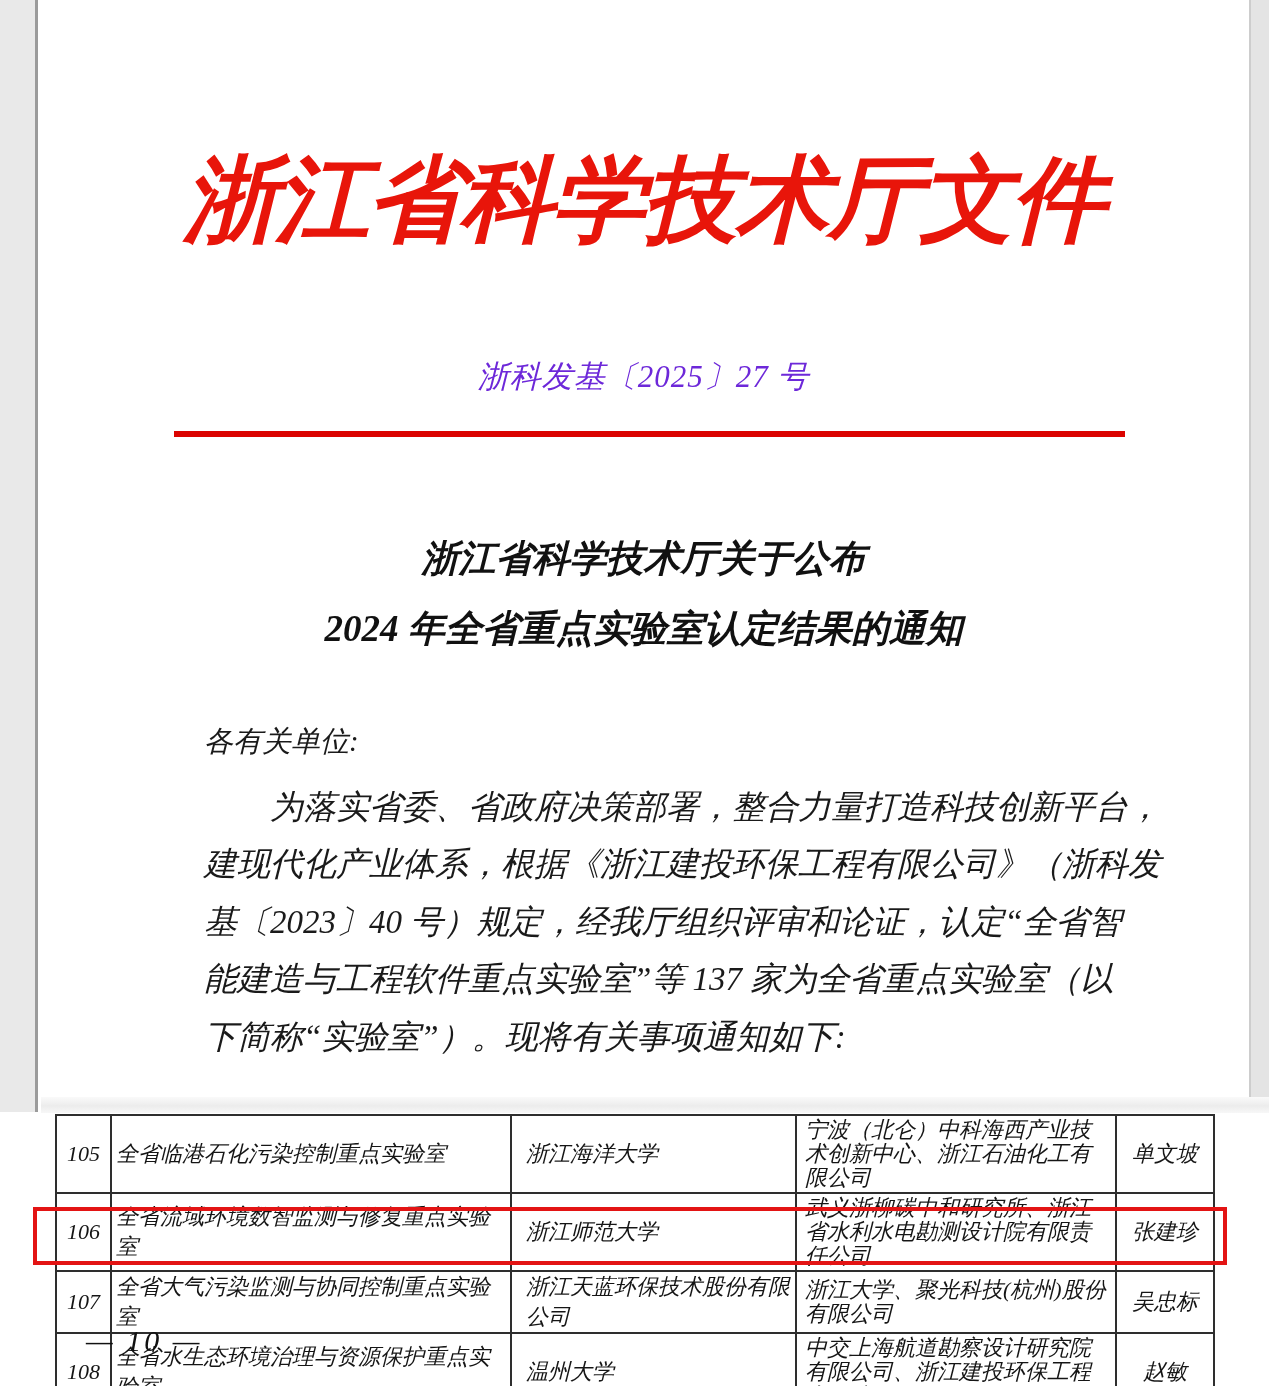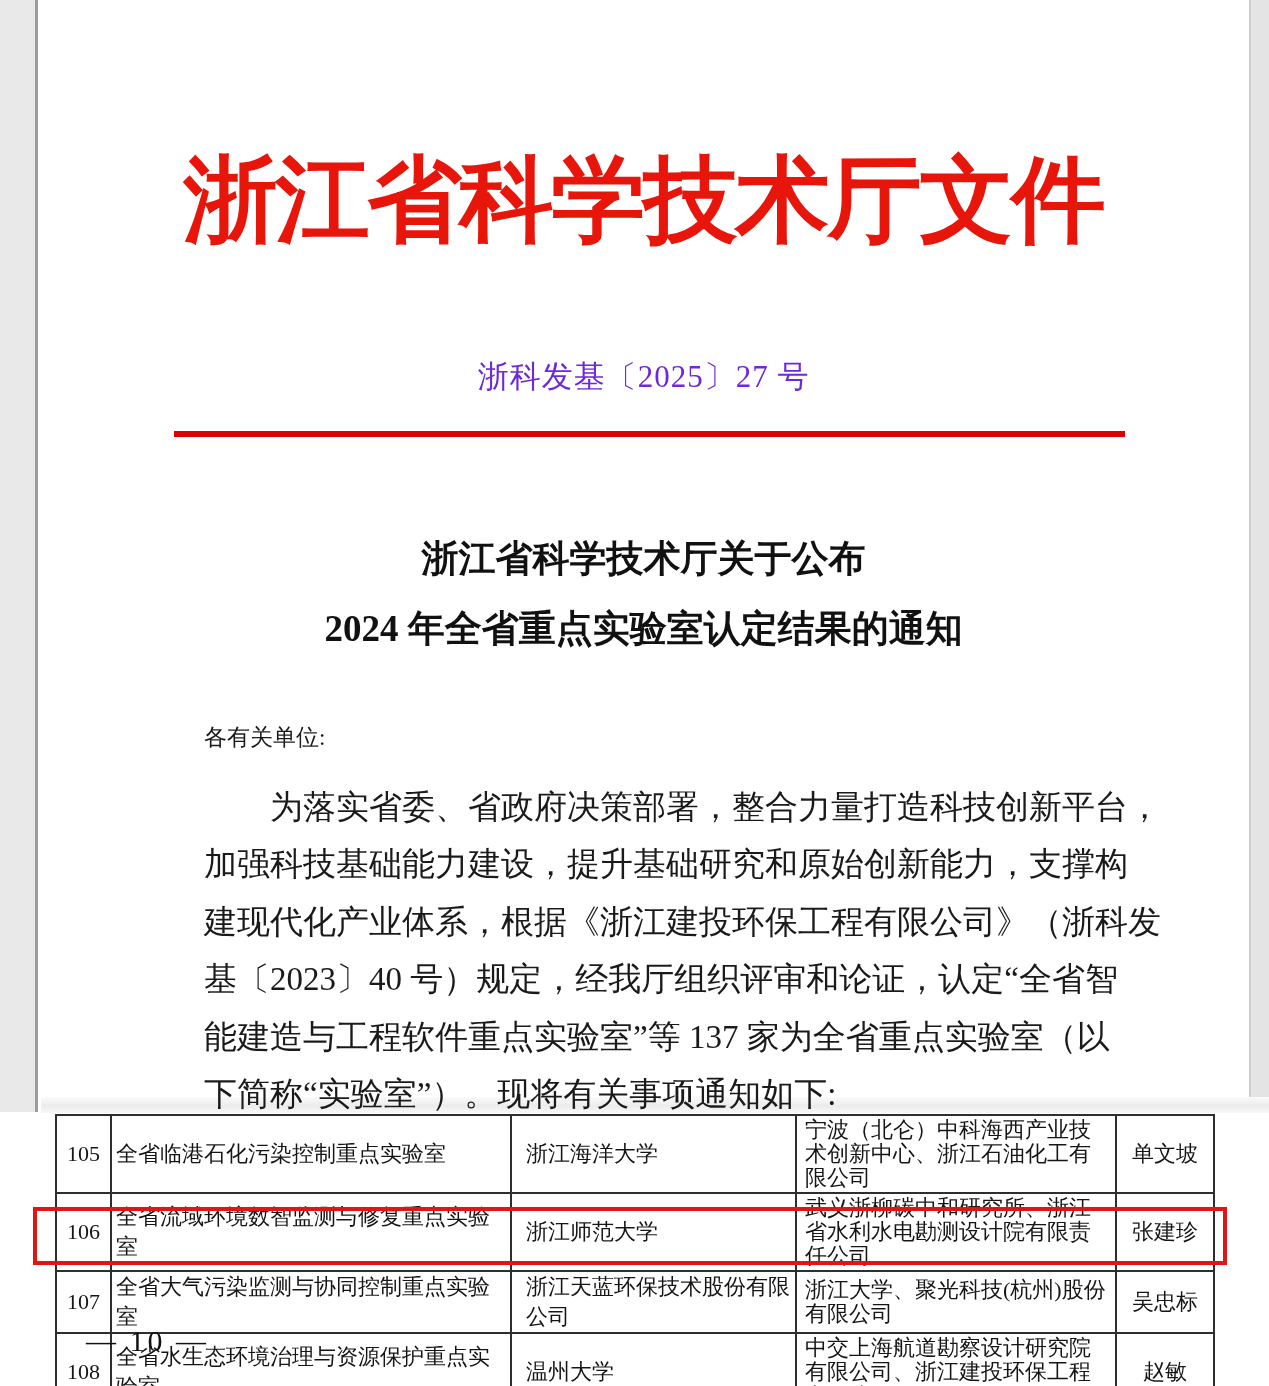--- a/index.html
+++ b/index.html
@@ -1,20 +1,21 @@
 <!DOCTYPE html>
 <html><head>
 <meta charset="utf-8">
 <style>
   * { margin:0; padding:0; box-sizing:border-box; }
   html,body { background:#ffffff; }
   .canvas {
     position:relative; width:1269px; height:1386px; overflow:hidden;
     background:#ffffff; color:#1a1a1a;
     font-family:"Liberation Serif","DejaVu Serif",serif;
+    font-style:italic;
   }
   
   .margin-left  { position:absolute; left:0; top:0; width:38px; height:1112px;
                   background:#e9e9e9; border-right:3px solid #9b9b9b; }
   .margin-right { position:absolute; right:0; top:0; width:20px; height:1112px;
                   background:#e4e4e4; border-left:2px solid #cdcdcd; }
   .seam { position:absolute; left:41px; right:0; top:1097px; height:16px;
           background:linear-gradient(180deg,#fafafa 0%,#ececec 55%,#f7f7f7 100%); }
 
   .letterhead {
@@ -25,21 +26,21 @@
   .doc-number {
     position:absolute; left:40px; right:22px; top:356px; text-align:center;
     font-size:31px; letter-spacing:1px; color:#6d28d9;
   }
   .red-rule { position:absolute; left:174px; top:431px; width:951px; height:6px;
               background:#db0300; }
   .notice-title {
     position:absolute; left:40px; right:22px; top:524px; text-align:center;
     font-size:37px; font-weight:bold; line-height:70px; color:#111;
   }
-  .salutation { position:absolute; left:204px; top:722px; font-size:23px; }
+  .salutation { position:absolute; left:204px; top:722px; font-size:29px; }
   .body-text  { position:absolute; left:204px; top:779px; width:930px;
                 font-size:33px; line-height:57.4px; }
   .body-text .line { white-space:nowrap; }
   .body-text .indent { padding-left:66px; }
 
   table.results {
     position:absolute; left:55px; top:1114px; width:1158px;
     border-collapse:collapse; table-layout:fixed;
     font-family:"Liberation Serif","DejaVu Serif",serif;
   }
@@ -80,21 +81,20 @@
 
   <div class="notice-title">
     <div>浙江省科学技术厅关于公布</div>
     <div>2024 年全省重点实验室认定结果的通知</div>
   </div>
 
   <div class="salutation">各有关单位:</div>
 
   <div class="body-text">
     <div class="line indent">为落实省委、省政府决策部署，整合力量打造科技创新平台，</div>
-    <div class="line">加强科技基础能力建设，提升基础研究和原始创新能力，支撑构</div>
     <div class="line">建现代化产业体系，根据《浙江建投环保工程有限公司》（浙科发</div>
     <div class="line">基〔2023〕40 号）规定，经我厅组织评审和论证，认定“全省智</div>
     <div class="line">能建造与工程软件重点实验室”等 137 家为全省重点实验室（以</div>
     <div class="line">下简称“实验室”）。现将有关事项通知如下:</div>
   </div>
 
   <table class="results">
     <colgroup>
       <col class="c1">
         <col class="c2">

